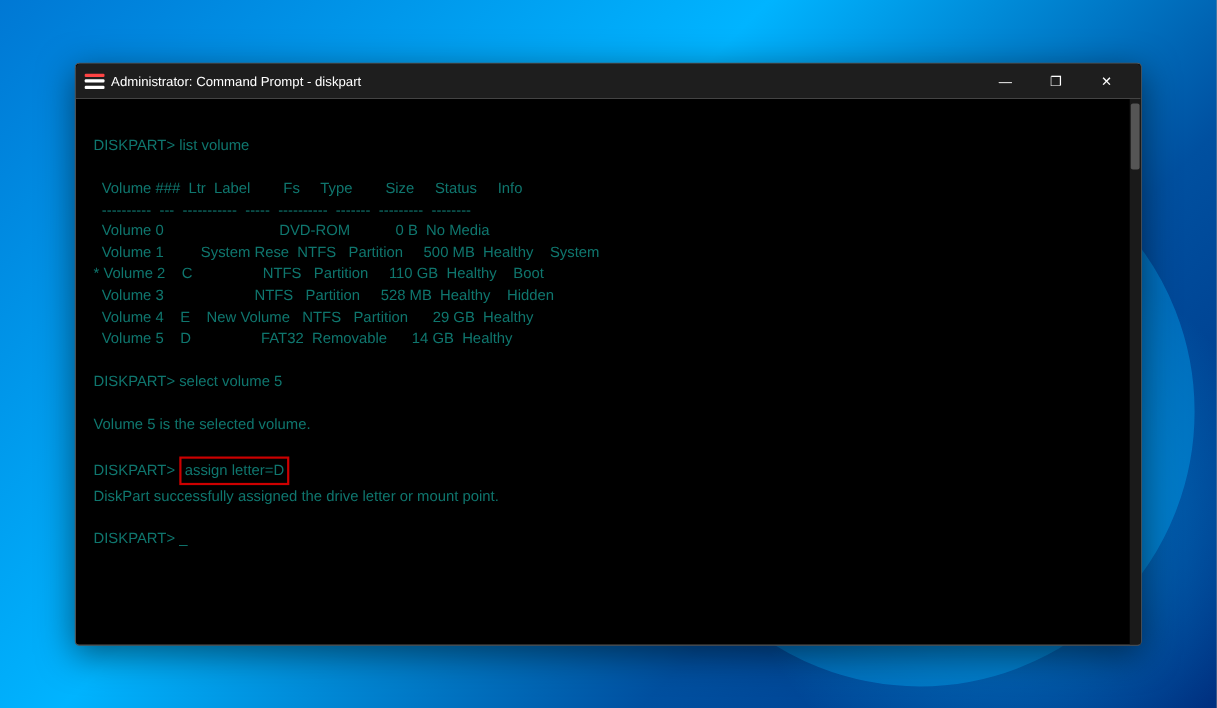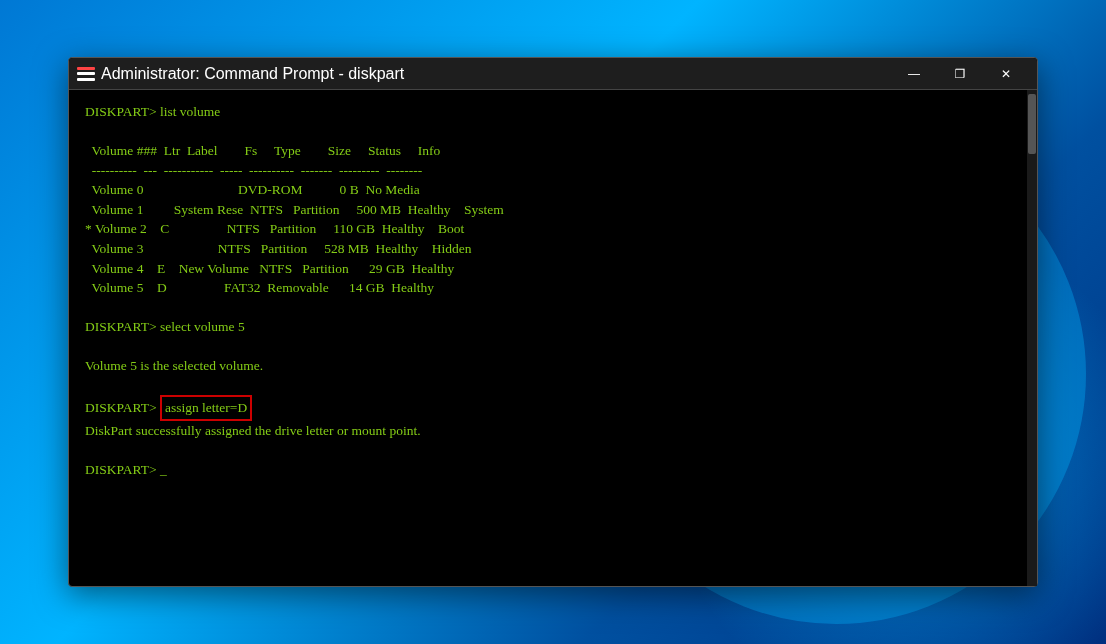--- a/index.html
+++ b/index.html
@@ -74,21 +74,21 @@
       background: #ffffff;
       border-radius: 1px;
     }
     .title-bar-icon span:nth-child(1) { background: #ff4444; }
     .title-bar-icon span:nth-child(2) { background: #ffffff; }
     .title-bar-icon span:nth-child(3) { background: #ffffff; }
 
     .title-bar-text {
       flex: 1;
       color: #ffffff;
-      font-size: 16px;
+      font-size: 12px;
       font-weight: 400;
     }
 
     .title-bar-controls {
       display: flex;
       gap: 0;
     }
     .title-bar-btn {
       width: 46px;
       height: 32px;
@@ -108,25 +108,26 @@
       padding: 12px 16px;
       font-family: 'Courier New', Consolas, monospace;
       font-size: 13.5px;
       color: #cccccc;
       line-height: 1.4;
       overflow: hidden;
       position: relative;
     }
 
     pre {
-      font-family: Liberation Serif, serif;
+      font-family: Liberation Sans, sans-serif;
       font-size: 13.5px;
       line-height: 1.45;
       white-space: pre;
-      color: #84cc16;
+      color: #0f766e;
+      margin-top: 20px;
     }
 
     .highlight-box {
       display: inline-block;
       border: 2px solid #cc0000;
       padding: 1px 3px;
       background: transparent;
     }
     @keyframes blink {
       50% { opacity: 0; }

